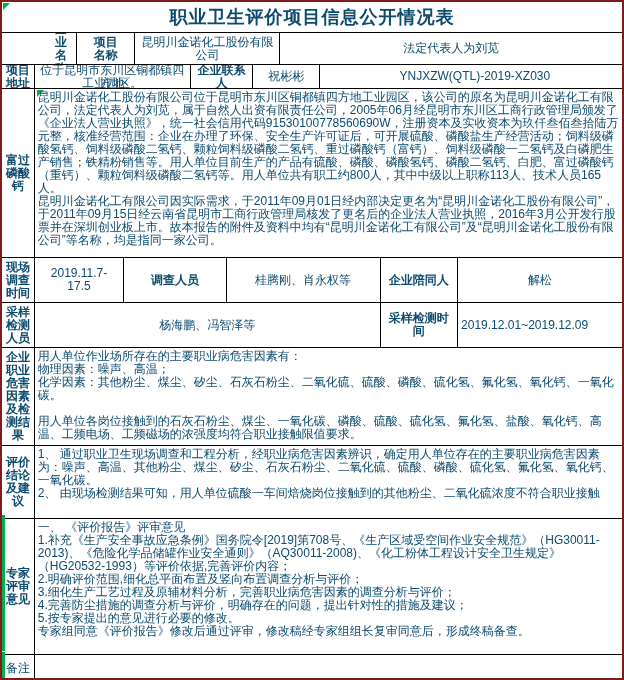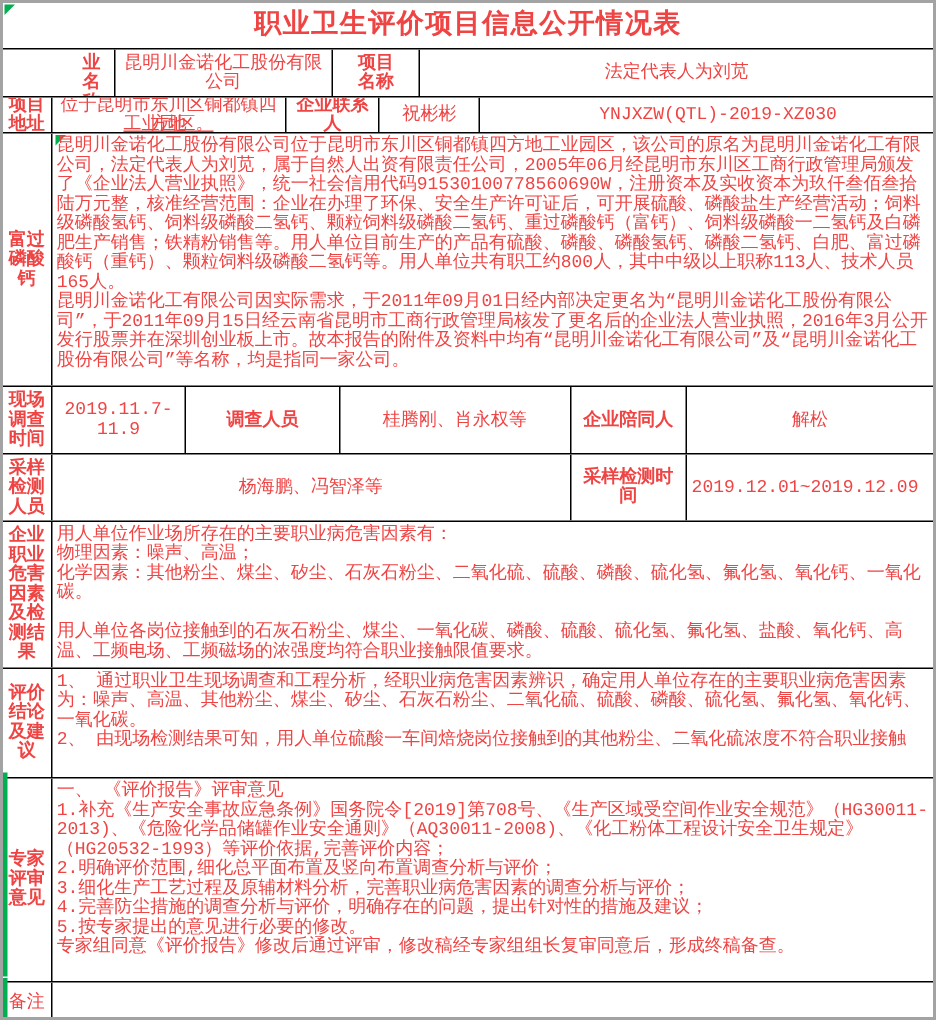--- a/index.html
+++ b/index.html
@@ -1,19 +1,19 @@
 <!DOCTYPE html>
 <html><head>
 <meta charset="utf-8">
 <style>
   html,body{margin:0;padding:0;background:#e8e8e8;}
   #sheet{
     width:624px;height:680px;position:relative;background:#fff;
-    border:2px solid #a3a3a3;box-sizing:border-box;
-    font-family:Liberation Mono, monospace;font-size:12px;line-height:13px;color:#ef4444;
+    border:2px solid #7f1d1d;box-sizing:border-box;
+    font-family:Liberation Sans, sans-serif;font-size:12px;line-height:13px;color:#0c4a6e;
     overflow:hidden;
   }
   .row{display:flex;border-bottom:1px solid #000;box-sizing:border-box;overflow:hidden;}
   .row:last-child{border-bottom:none;}
   .cell{border-right:1px solid #000;box-sizing:border-box;padding:1px 3px;overflow:hidden;position:relative;}
   .cell:last-child{border-right:none;}
   .lab{font-weight:bold;display:flex;align-items:center;justify-content:center;text-align:center;}
   .labwrap{word-break:break-all;width:26px;}
   .vc{display:flex;align-items:center;justify-content:center;text-align:center;flex-direction:column;}
   .vl{display:flex;align-items:center;text-align:right;}
@@ -36,24 +36,24 @@
   <div class="greenbar" style="top:650px;height:26px;"></div>
 
   <div id="title-row">
     <span class="t">职业卫生评价项目信息公开情况表</span>
   </div>
 
   <div class="row" style="height:32px;padding-left:44px;">
     <div class="cell lab" style="width:33px;">
         <span class="labwrap">企业名称</span>
       </div>
-    <div class="cell vc" style="width:157px;">昆明川金诺化工股份有限公司</div>
     <div class="cell lab" style="width:63px;">
         <span class="labwrap">项目名称</span>
       </div>
+    <div class="cell vc" style="width:157px;">昆明川金诺化工股份有限公司</div>
     <div class="cell vc" style="width:371px;">法定代表人为刘苋</div>
   </div>
 
   <div class="row" style="height:24px;">
     <div class="cell lab" style="width:33px;">
         <span class="labwrap">项目地址</span>
       </div>
     <div class="cell vc" style="width:157px;">
       <div class="line">位于昆明市东川区铜都镇四方地</div>
       <div class="line underl">工业园区。</div>
@@ -77,21 +77,21 @@
       <div class="line">昆明川金诺化工有限公司因实际需求，于2011年09月01日经内部决定更名为“昆明川金诺化工股份有限公司”，于2011年09月15日经云南省昆明市工商行政管理局核发了更名后的企业法人营业执照，2016年3月公开发行股票并在深圳创业板上市。故本报告的附件及资料中均有“昆明川金诺化工有限公司”及“昆明川金诺化工股份有限公司”等名称，均是指同一家公司。</div>
     </div>
   </div>
 
   <div class="row" style="height:45px;">
     <div class="cell lab" style="width:33px;">
         <span class="labwrap">现场调查时间</span>
       </div>
     <div class="cell vc" style="width:90px;">
       <div class="line">2019.11.7-</div>
-      <div class="line">11.9</div>
+      <div class="line">17.5</div>
     </div>
     <div class="cell lab" style="width:103px;">
         <span>调查人员</span>
       </div>
     <div class="cell vc" style="width:155px;">桂腾刚、肖永权等</div>
     <div class="cell lab" style="width:78px;">
         <span>企业陪同人</span>
       </div>
     <div class="cell vc" style="width:165px;">解松</div>
   </div>

